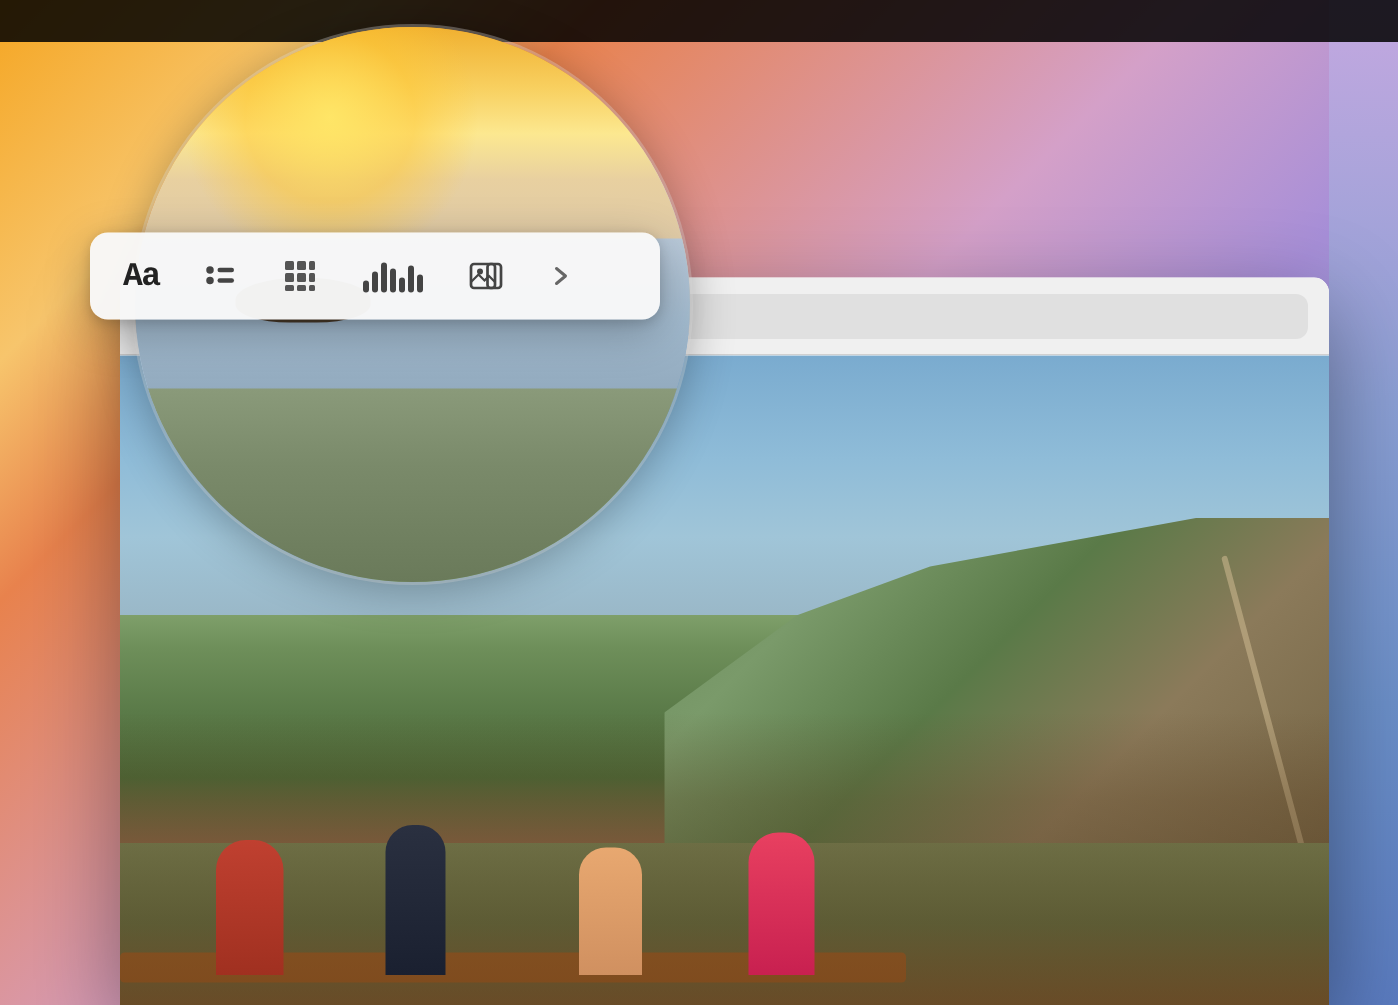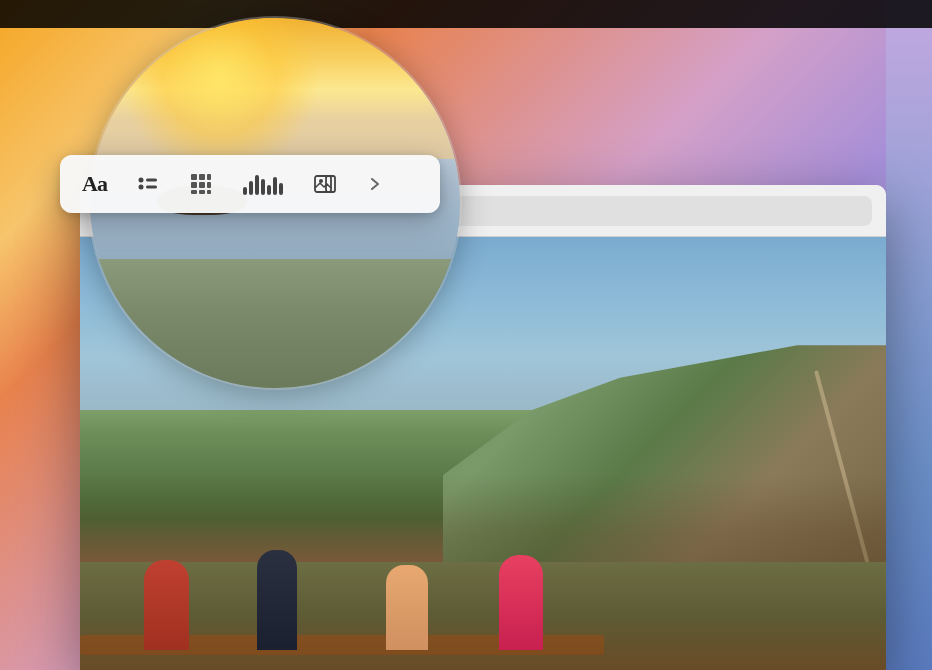--- a/index.html
+++ b/index.html
@@ -304,21 +304,21 @@
       color: #333;
       border-radius: 6px;
       padding: 4px;
     }
 
     .fmt-text-icon {
       font-size: 22px;
       font-weight: 600;
       letter-spacing: -1px;
       color: #222;
-      font-family: Liberation Serif, serif;
+      font-family: Liberation Mono, monospace;
       text-align: right;
     }
 
     .fmt-audio-icon {
       display: flex;
       align-items: flex-end;
       gap: 2px;
       height: 22px;
     }
 

